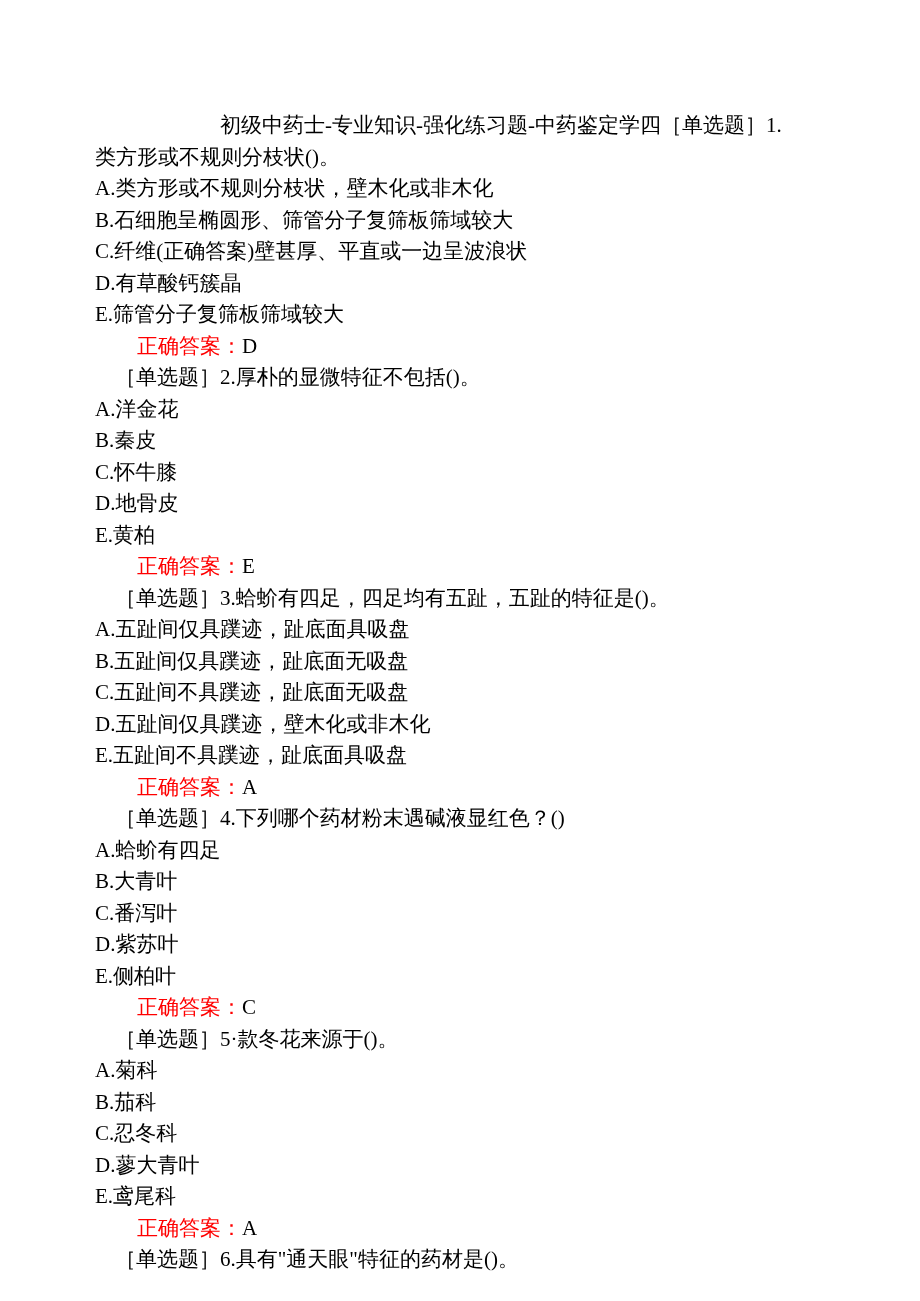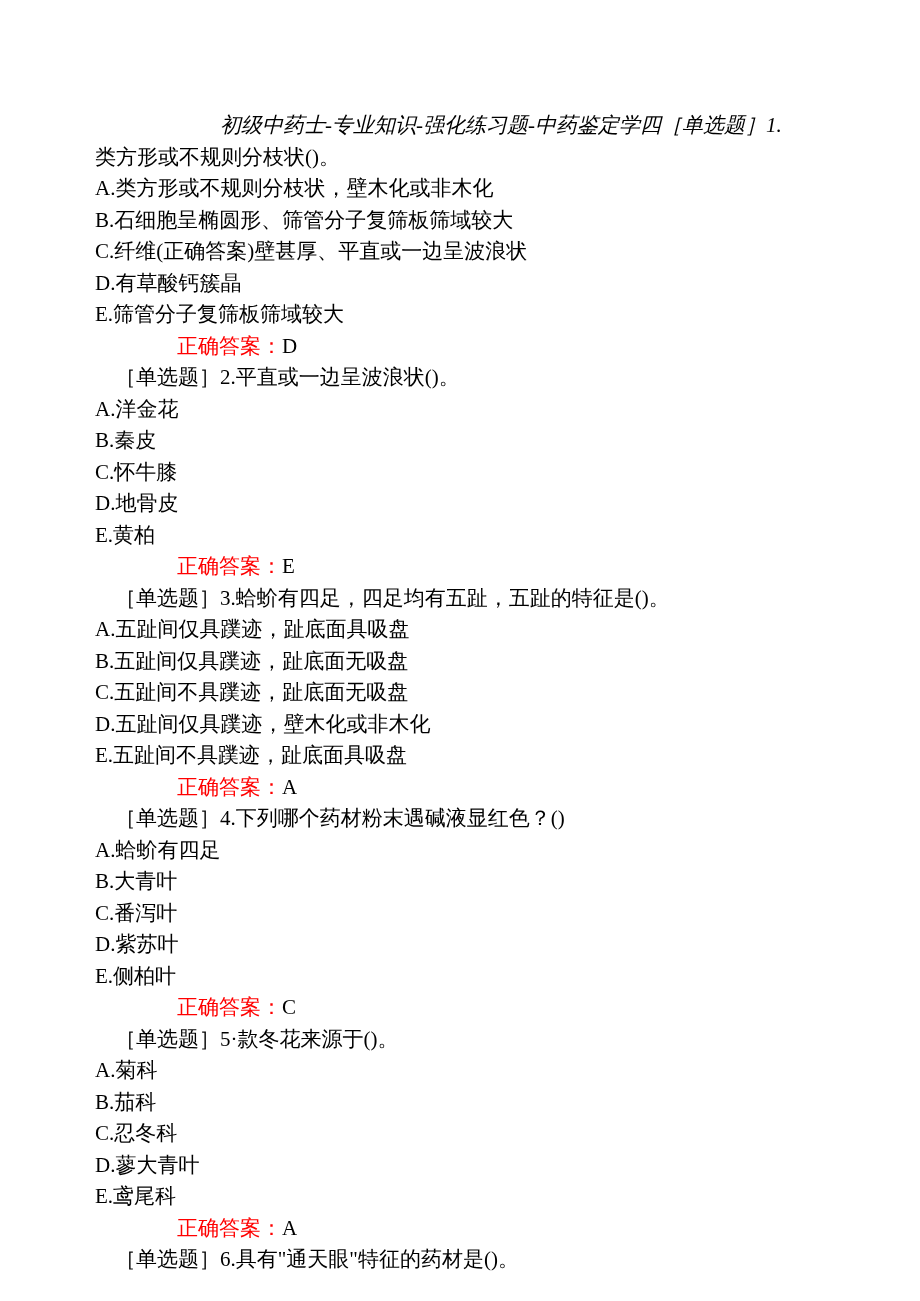--- a/index.html
+++ b/index.html
@@ -25,53 +25,51 @@
     }
     .answer-line {
       display: block;
     }
     .answer-indent {
       display: inline-block;
       width: 42px;
     }
     .answer-label {
       color: #ff0000;
-      margin-left: 40px;
     }
     .answer-value {
       color: #000000;
     }
     .q-indent {
       display: inline-block;
       width: 20px;
     }
     .first-line {
       text-align: left;
-      font-style: italic;
     }
   </style>
 </head>
 <body>
 
 <div class="first-line">
   <span class="title-indent"></span><span>初级中药士-专业知识-强化练习题-中药鉴定学四</span><span>［单选题］</span><span>1.</span>
 </div>
 
 <div>类方形或不规则分枝状()。</div>
 <div class="option">A.类方形或不规则分枝状，壁木化或非木化</div>
 <div class="option">B.石细胞呈椭圆形、筛管分子复筛板筛域较大</div>
 <div class="option">C.纤维(正确答案)壁甚厚、平直或一边呈波浪状</div>
 <div class="option">D.有草酸钙簇晶</div>
 <div class="option">E.筛管分子复筛板筛域较大</div>
 <div class="answer-line">
   <span class="answer-indent"></span><span class="answer-label">正确答案：</span><span class="answer-value">D</span>
 </div>
 
 <div>
-  <span class="q-indent"></span><span>［单选题］</span><span>2.</span><span>平直或一边呈波浪状()。</span>
+  <span class="q-indent"></span><span>［单选题］</span><span>2.</span><span>厚朴的显微特征不包括()。</span>
 </div>
 <div class="option">A.洋金花</div>
 <div class="option">B.秦皮</div>
 <div class="option">C.怀牛膝</div>
 <div class="option">D.地骨皮</div>
 <div class="option">E.黄柏</div>
 <div class="answer-line">
   <span class="answer-indent"></span><span class="answer-label">正确答案：</span><span class="answer-value">E</span>
 </div>
 

